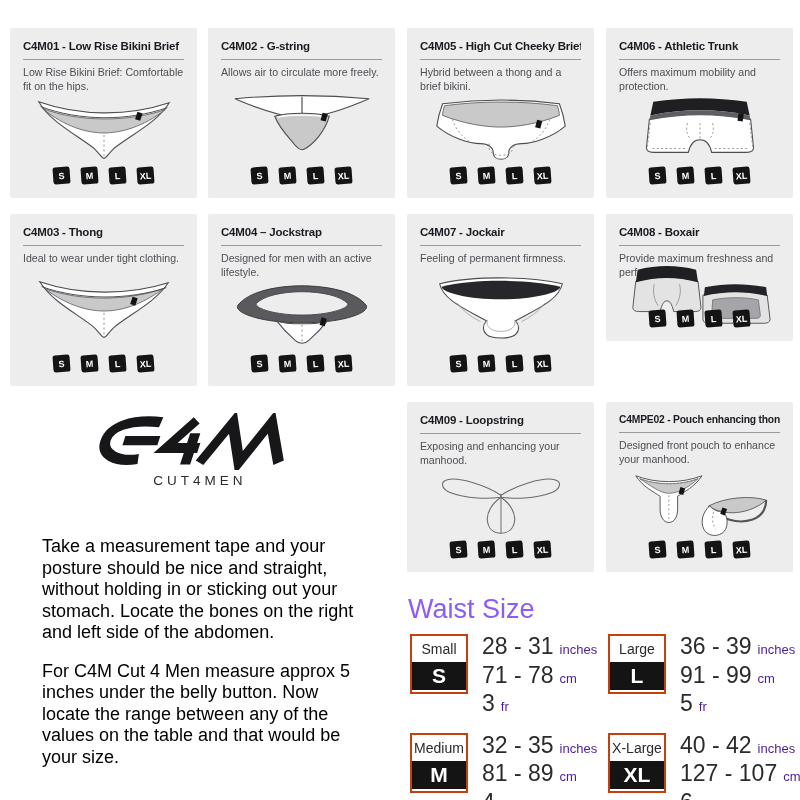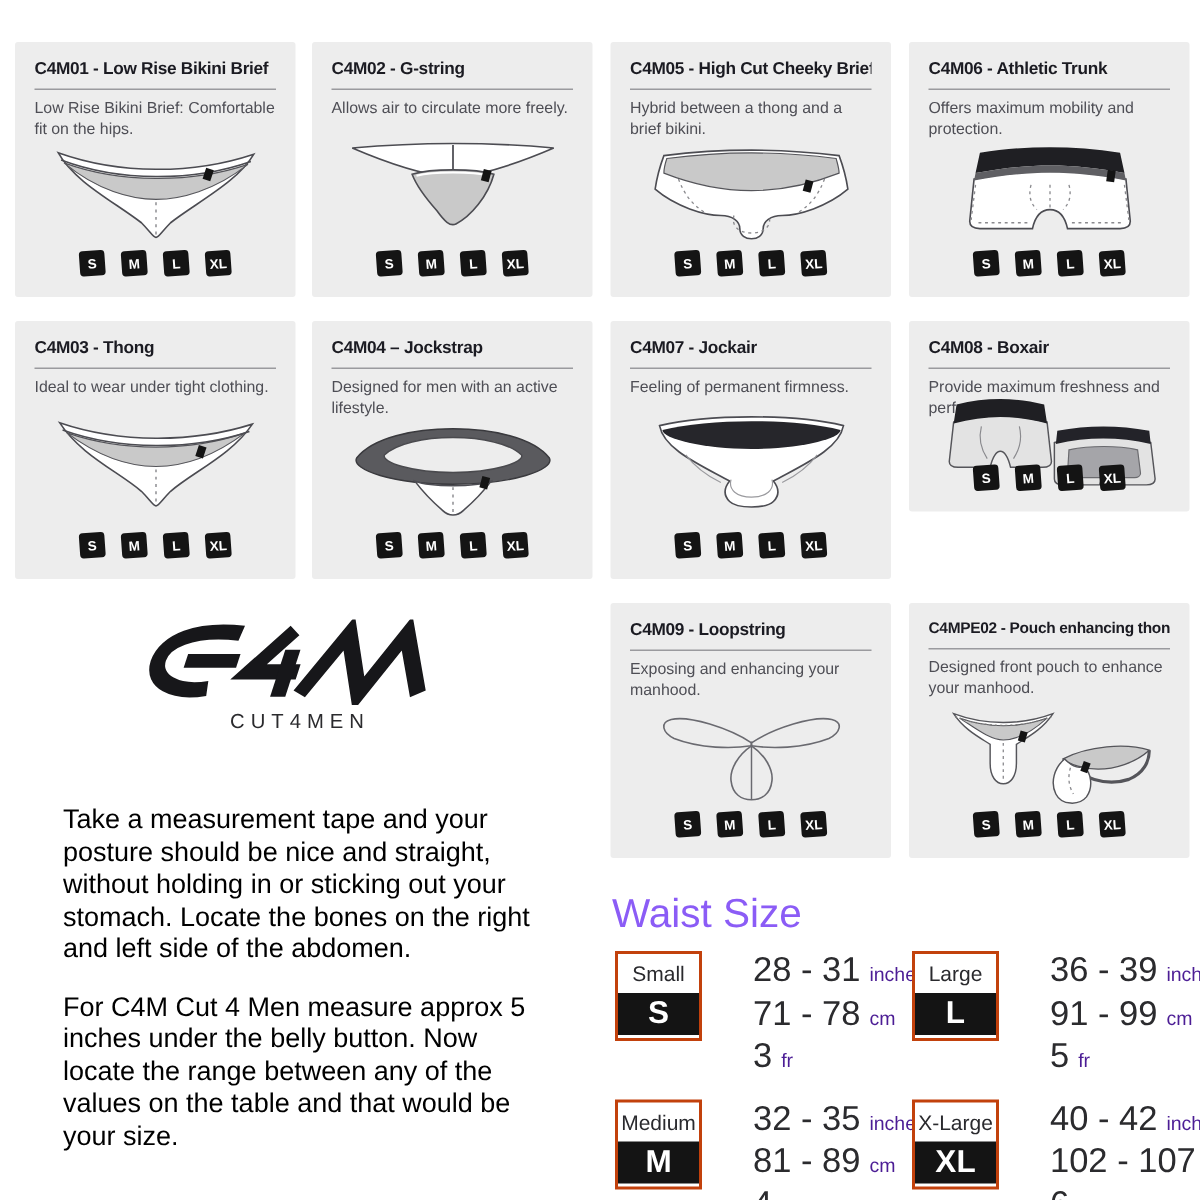--- a/index.html
+++ b/index.html
@@ -41,21 +41,21 @@
   .waist-heading { position:absolute; left:408px; top:594px; font-size:27px; font-weight:400; color:#8b5cf6; }
   .waist-grid {
     position:absolute; left:410px; top:634px; display:grid;
     grid-template-columns:198px 186px; row-gap:13px;
   }
   .wentry { display:flex; gap:14px; align-items:flex-start; }
   .wbadge { width:58px; height:60px; border:2px solid #c2410c; background:#fff; flex:0 0 auto; }
   .wbadge-label { height:26px; display:flex; align-items:center; justify-content:center; font-size:14px; color:#2a2a2e; }
   .wbadge-code { height:28px; background:#141414; color:#fff; font-weight:700; font-size:21px; display:flex; align-items:center; justify-content:center; }
   .wlines { line-height:24.5px; white-space:nowrap; }
-  .num { font-size:23px; color:#2b2b2e;margin-left:20px; }
+  .num { font-size:23px; color:#2b2b2e; }
   .unit { font-size:13px; color:#4c1d95; margin-left:6px; }
 </style>
 </head>
 <body>
 
 <div id="canvas">
 
   <section class="card" style="left:10px;top:28px;height:170px">
     <h3 class="card-title">C4M01 - Low Rise Bikini Brief</h3>
     <hr class="rule">
@@ -335,19 +335,19 @@
       </div>
     </div>
 
     <div class="wentry">
       <div class="wbadge">
         <div class="wbadge-label">X-Large</div>
         <div class="wbadge-code">XL</div>
       </div>
       <div class="wlines">
         <div><span class="num">40 - 42</span><span class="unit">inches</span></div>
-        <div><span class="num">102 - 107</span><span class="unit">cm</span></div>
+        <div><span class="num">127 - 107</span><span class="unit">cm</span></div>
         <div><span class="num">6</span><span class="unit">fr</span></div>
       </div>
     </div>
 
   </div>
 </div>
 
 </body></html>

